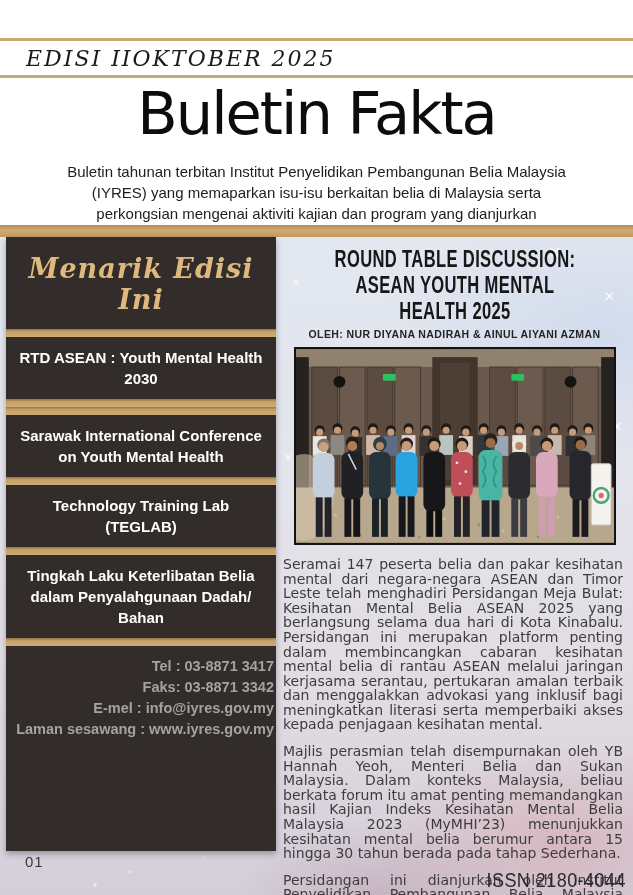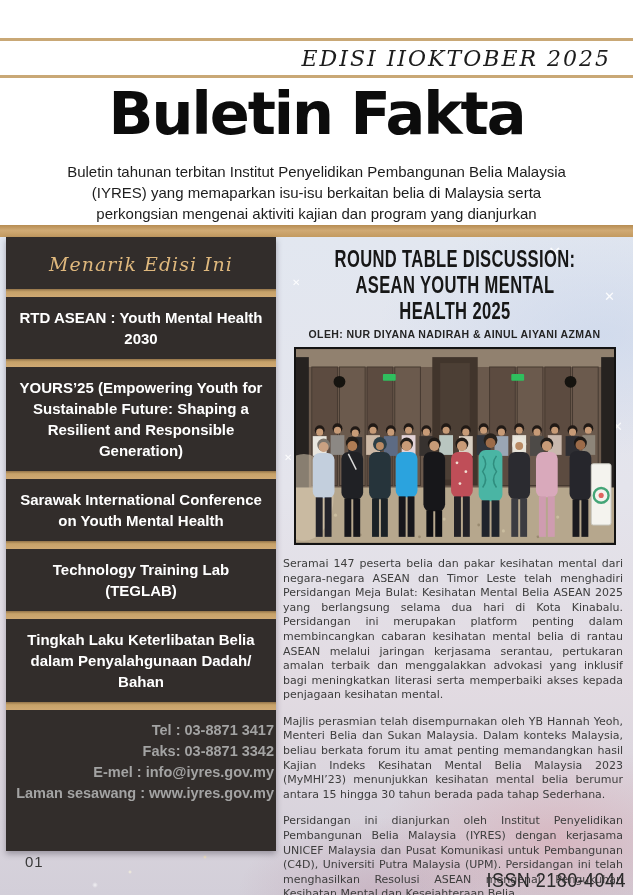--- a/index.html
+++ b/index.html
@@ -2,25 +2,25 @@
 <html><head>
 <meta charset="utf-8">
 <style>
   html,body{margin:0;padding:0;background:#9a9a9a;}
   .page{position:relative;width:633px;height:895px;background:#ffffff;overflow:hidden;
         font-family:"Liberation Sans",sans-serif;margin:0 auto;}
   
   .masthead{position:relative;}
   .rule{height:3px;background:#c9a876;}
   .rule.top{margin-top:38px;}
-  .edition-row{display:flex;justify-content:flex-end;align-items:center;
+  .edition-row{display:flex;justify-content:flex-start;align-items:center;
                height:34px;padding:0 22px 0 26px;}
   .hand{font-family:"DejaVu Serif",serif;font-style:italic;font-size:22px;
         color:#1c1c1c;letter-spacing:2px;}
-  .main-title{font-family:"DejaVu Sans",sans-serif;font-weight:bold;font-size:59px;
+  .main-title{font-family:"DejaVu Sans",sans-serif;font-weight:normal;font-size:59px;
               letter-spacing:-2px;text-align:center;margin:1px 0 7px;color:#0c0c0c;}
   .subtitle{width:502px;margin:13px auto;text-align:center;font-size:15px;line-height:1.4;
             color:#1d1d1d;font-weight:500;}
   .gold-bar{position:absolute;left:0;top:225px;width:633px;height:12px;
             background:linear-gradient(180deg,#b68c52,#d0aa74 45%,#c39a60);}
   
   .body-area{position:absolute;left:0;top:237px;width:633px;height:658px;
      background:
        radial-gradient(2px 2px at 60px 610px, rgba(255,240,180,.9), transparent),
        radial-gradient(2px 2px at 130px 635px, rgba(255,250,220,.8), transparent),
@@ -28,39 +28,39 @@
        radial-gradient(3px 3px at 95px 648px, rgba(255,255,255,.7), transparent),
        radial-gradient(ellipse 260px 140px at 88% 92%, rgba(214,120,130,.30), transparent 70%),
        radial-gradient(ellipse 220px 120px at 60% 100%, rgba(150,60,90,.18), transparent 65%),
        radial-gradient(ellipse 300px 160px at 95% 15%, rgba(195,210,235,.55), transparent 75%),
        linear-gradient(180deg,#e2e7f0 0%,#e4e4ec 38%,#e2dbe2 68%,#d3cfd9 100%);}
   .sparkle{position:absolute;color:rgba(255,255,255,.9);font-size:13px;pointer-events:none;}
   
   .sidebar{position:absolute;left:6px;top:0;width:270px;height:614px;background:#322d2b;
            overflow:hidden;display:flex;flex-direction:column;
            box-shadow:0 3px 6px rgba(40,35,50,.35);}
-  .script-heading{font-family:"DejaVu Serif",serif;font-style:italic;font-weight:normal;
-           font-size:19px;color:#dfb87d;text-align:center;padding:16px 4px 14px;letter-spacing:1px;}
+  .script-heading{font-family:"DejaVu Serif",serif;font-style:italic;font-weight:bold;
+           font-size:27px;color:#dfb87d;text-align:center;padding:16px 4px 14px;letter-spacing:1px;}
   .gold-rule{height:8px;background:linear-gradient(180deg,#93744a 0%,#c7a269 35%,#cfa973 100%);}
   .side-item{color:#ffffff;font-weight:bold;font-size:15px;line-height:1.4;text-align:center;
              padding:10px 9px;}
   .contact{color:#a3a3a3;font-weight:bold;font-size:14.5px;line-height:1.45;text-align:right;
            padding:10px 2px 0;}
   
   .article{position:absolute;left:283px;top:0;width:343px;height:658px;}
   .article-title{width:370px;margin:9px 0 0 calc(50% - 185px);transform:scaleX(.72);
                  transform-origin:center top;font-weight:bold;font-size:23px;line-height:1.13;
                  text-align:center;color:#171717;letter-spacing:.5px;}
   .byline{text-align:center;font-weight:bold;font-size:10.5px;letter-spacing:.4px;
           color:#242424;margin-top:4px;}
   .photo-frame{width:318px;height:194px;margin:7px auto 0;border:2px solid #131313;
                background:#6a594c;display:block;}
   .photo-frame svg{display:block;}
   .body-text{margin:12px 3px 0 0;text-align:justify;font-family:"DejaVu Sans",sans-serif;
-             font-size:11px;line-height:14.6px;color:#3d3d3d;}
+             font-size:14px;line-height:14.6px;color:#3d3d3d;}
   .issn{position:absolute;right:0;bottom:3px;font-size:20px;color:#2b2b2b;
         letter-spacing:.5px;display:inline-block;transform:scaleX(.9);transform-origin:right;}
   .page-number{position:absolute;left:25px;top:616px;font-size:15px;color:#3a3a3a;
                letter-spacing:1px;}
 </style>
 </head>
 <body>
 
 <div class="page">
 
@@ -83,21 +83,20 @@
     <span class="sparkle" style="left:604px;top:52px;">✕</span>
     <span class="sparkle" style="left:292px;top:40px;font-size:10px;">✕</span>
     <span class="sparkle" style="left:612px;top:182px;">✕</span>
     <span class="sparkle" style="left:284px;top:215px;font-size:10px;">✕</span>
 
     <aside class="sidebar">
       <div class="script-heading">Menarik Edisi Ini</div>
       <div class="gold-rule"></div>
       <div class="side-item">RTD ASEAN : Youth Mental Health 2030</div>
       <div class="gold-rule"></div>
-      <div class="side-item">YOURS’25 (Empowering Youth for Sustainable Future: Shaping a Resilient and Responsible Generation)</div>
       <div class="gold-rule"></div>
       <div class="side-item">Sarawak International Conference on Youth Mental Health</div>
       <div class="gold-rule"></div>
       <div class="side-item">Technology Training Lab (TEGLAB)</div>
       <div class="gold-rule"></div>
       <div class="side-item">Tingkah Laku Keterlibatan Belia dalam Penyalahgunaan Dadah/ Bahan</div>
       <div class="gold-rule"></div>
       <div class="contact">
         <div>Tel : 03-8871 3417</div>
         <div>Faks: 03-8871 3342</div>

